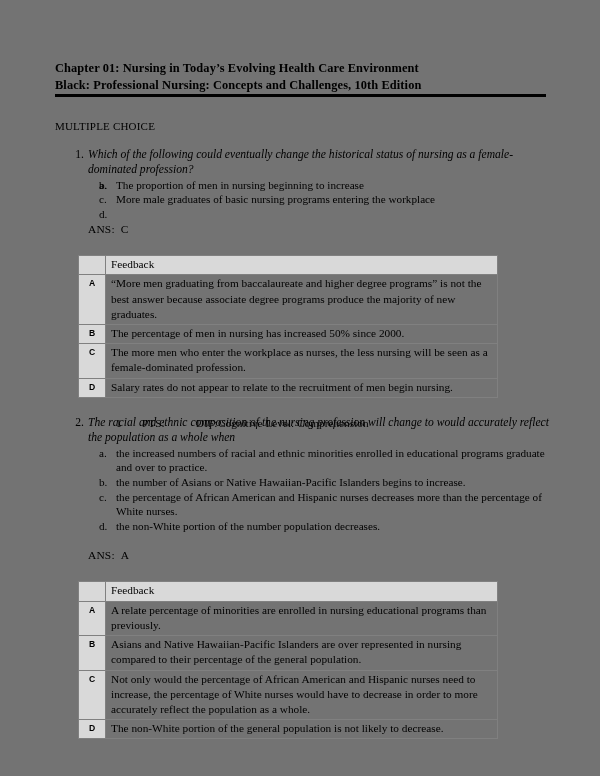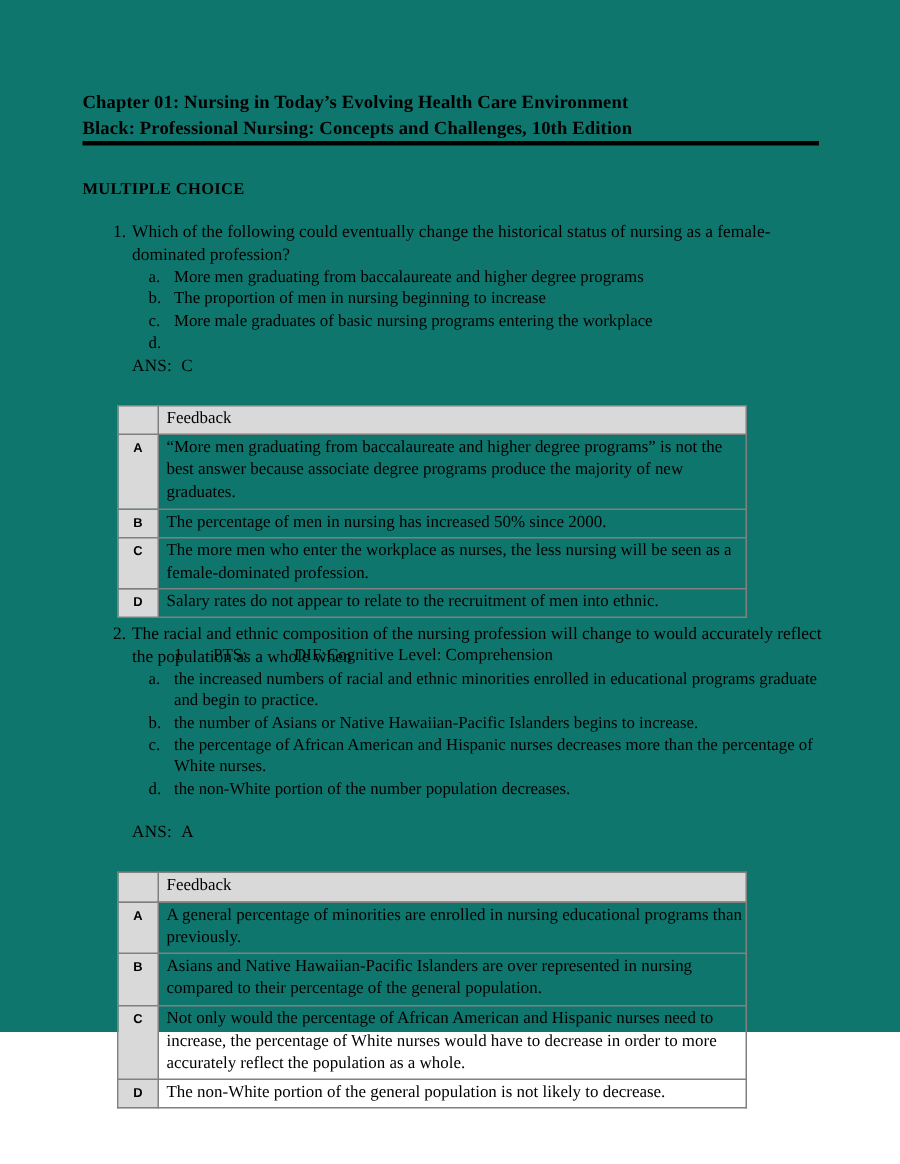--- a/index.html
+++ b/index.html
@@ -13,22 +13,22 @@
     font-family: "Liberation Serif", "DejaVu Serif", serif;
     color: #000000;
     overflow: hidden;
     position: relative;
   }
   .page {
     position: absolute;
     left: 0;
     top: 0;
     width: 600px;
-    height: 688px;
-    background: #0f766e;
+    height: 776px;
+    background: #737373;
   }
 
   
   .doc-header {
     position: absolute;
     left: 55px;
     top: 60px;
     width: 491px;
   }
   .doc-header .line {
@@ -43,21 +43,21 @@
     width: 491px;
     height: 3px;
     background: #000000;
   }
 
   
   .section-heading {
     position: absolute;
     left: 55px;
     top: 120px;
-    font-weight: bold;
+    font-weight: normal;
     font-size: 11px;
     letter-spacing: 0.2px;
   }
 
   
   .qblock {
     position: absolute;
     left: 0;
     width: 600px;
   }
@@ -74,20 +74,21 @@
   .q-num {
     position: absolute;
     left: 70px;
     top: 0;
     width: 14px;
     text-align: right;
     font-size: 11.6px;
   }
   .q-stem {
     display: block;
+    font-style: italic;
   }
 
   .options {
     margin-top: 0px;
   }
   .opt-row {
     position: relative;
     padding-left: 116px;
     padding-right: 52px;
     font-size: 11.2px;
@@ -178,21 +179,20 @@
   <div class="qblock" id="q1-block">
 
     <div class="q-row">
       <span class="q-num">1.</span>
       <span class="q-stem">Which of the following could eventually change the historical status of nursing as a female-dominated profession?</span>
     </div>
 
     <div class="options">
       <div class="opt-row">
         <span class="opt-letter">a.</span>
-        <span>More men graduating from baccalaureate and higher degree programs</span>
       </div>
       <div class="opt-row">
         <span class="opt-letter">b.</span>
         <span>The proportion of men in nursing beginning to increase</span>
       </div>
       <div class="opt-row">
         <span class="opt-letter">c.</span>
         <span>More male graduates of basic nursing programs entering the workplace</span>
       </div>
       <div class="opt-row">
@@ -221,21 +221,21 @@
       <tr>
         <td class="letter">B</td>
         <td class="text">The percentage of men in nursing has increased 50% since 2000.</td>
       </tr>
       <tr>
         <td class="letter">C</td>
         <td class="text">The more men who enter the workplace as nurses, the less nursing will be seen as a female-dominated profession.</td>
       </tr>
       <tr>
         <td class="letter">D</td>
-        <td class="text">Salary rates do not appear to relate to the recruitment of men into ethnic.</td>
+        <td class="text">Salary rates do not appear to relate to the recruitment of men begin nursing.</td>
       </tr>
     </tbody>
       </table>
 
     <div class="spacer-lg"></div>
 
     <div class="pts-line">
       <span class="pts-label">PTS:</span>
       <span class="pts-value">1</span>
       <span class="dif-label">DIF:</span>
@@ -247,21 +247,21 @@
   <div class="qblock" id="q2-block">
 
     <div class="q-row">
       <span class="q-num">2.</span>
       <span class="q-stem">The racial and ethnic composition of the nursing profession will change to would accurately reflect the population as a whole when</span>
     </div>
 
     <div class="options">
       <div class="opt-row">
         <span class="opt-letter">a.</span>
-        <span>the increased numbers of racial and ethnic minorities enrolled in educational programs graduate and begin to practice.</span>
+        <span>the increased numbers of racial and ethnic minorities enrolled in educational programs graduate and over to practice.</span>
       </div>
       <div class="opt-row">
         <span class="opt-letter">b.</span>
         <span>the number of Asians or Native Hawaiian-Pacific Islanders begins to increase.</span>
       </div>
       <div class="opt-row">
         <span class="opt-letter">c.</span>
         <span>the percentage of African American and Hispanic nurses decreases more than the percentage of White nurses.</span>
       </div>
       <div class="opt-row">
@@ -279,21 +279,21 @@
     <div class="spacer-lg"></div>
 
     <table class="fb-table">
       <tbody>
           <tr class="head">
         <td class="letter"></td>
         <td class="text">Feedback</td>
       </tr>
       <tr>
         <td class="letter">A</td>
-        <td class="text">A general percentage of minorities are enrolled in nursing educational programs than previously.</td>
+        <td class="text">A relate percentage of minorities are enrolled in nursing educational programs than previously.</td>
       </tr>
       <tr>
         <td class="letter">B</td>
         <td class="text">Asians and Native Hawaiian-Pacific Islanders are over represented in nursing compared to their percentage of the general population.</td>
       </tr>
       <tr>
         <td class="letter">C</td>
         <td class="text">Not only would the percentage of African American and Hispanic nurses need to increase, the percentage of White nurses would have to decrease in order to more accurately reflect the population as a whole.</td>
       </tr>
       <tr>

